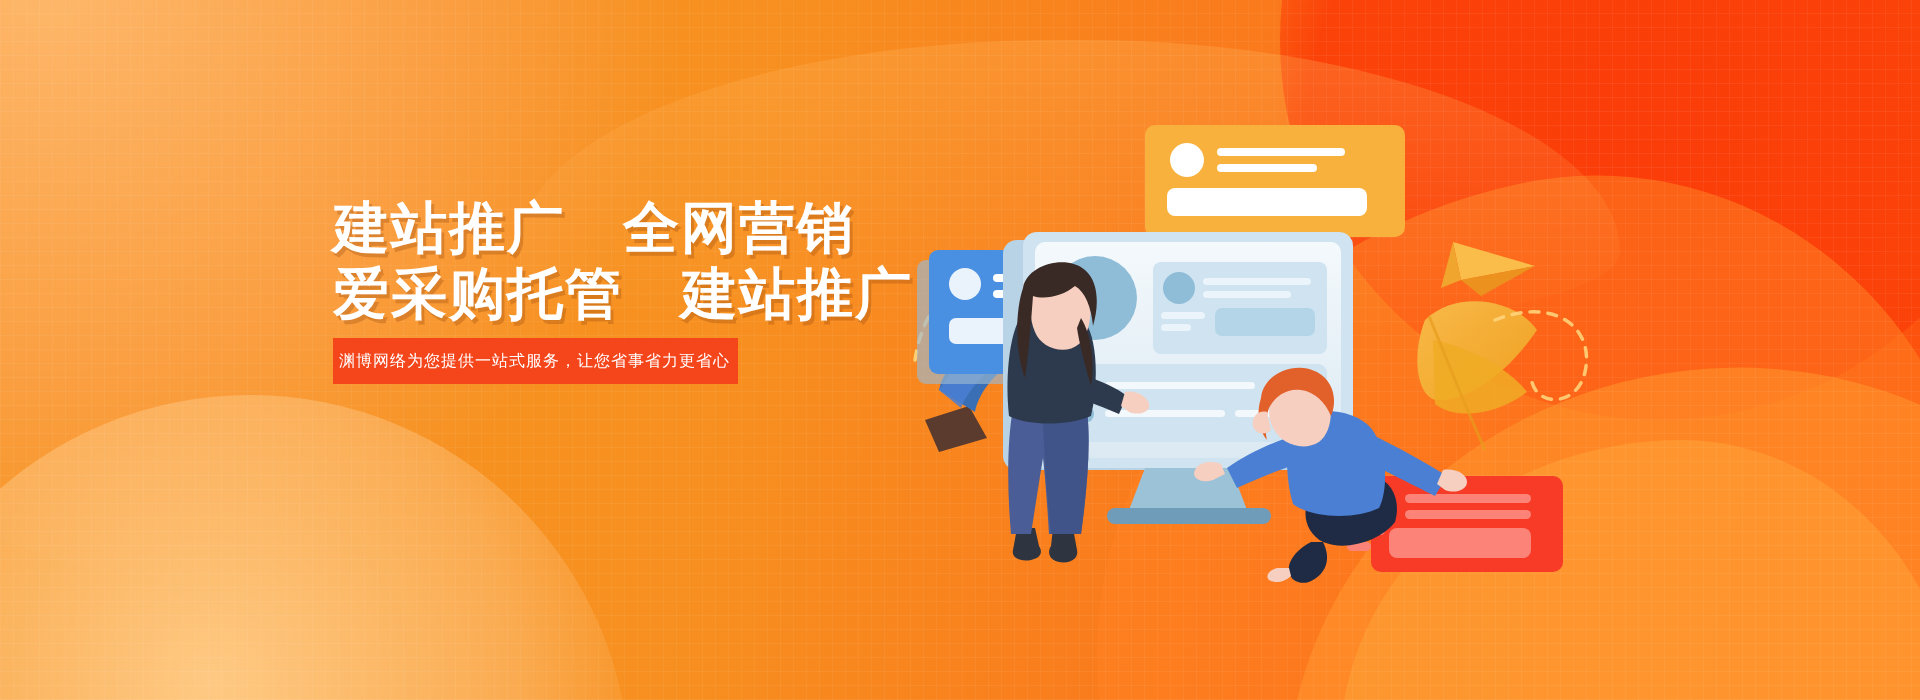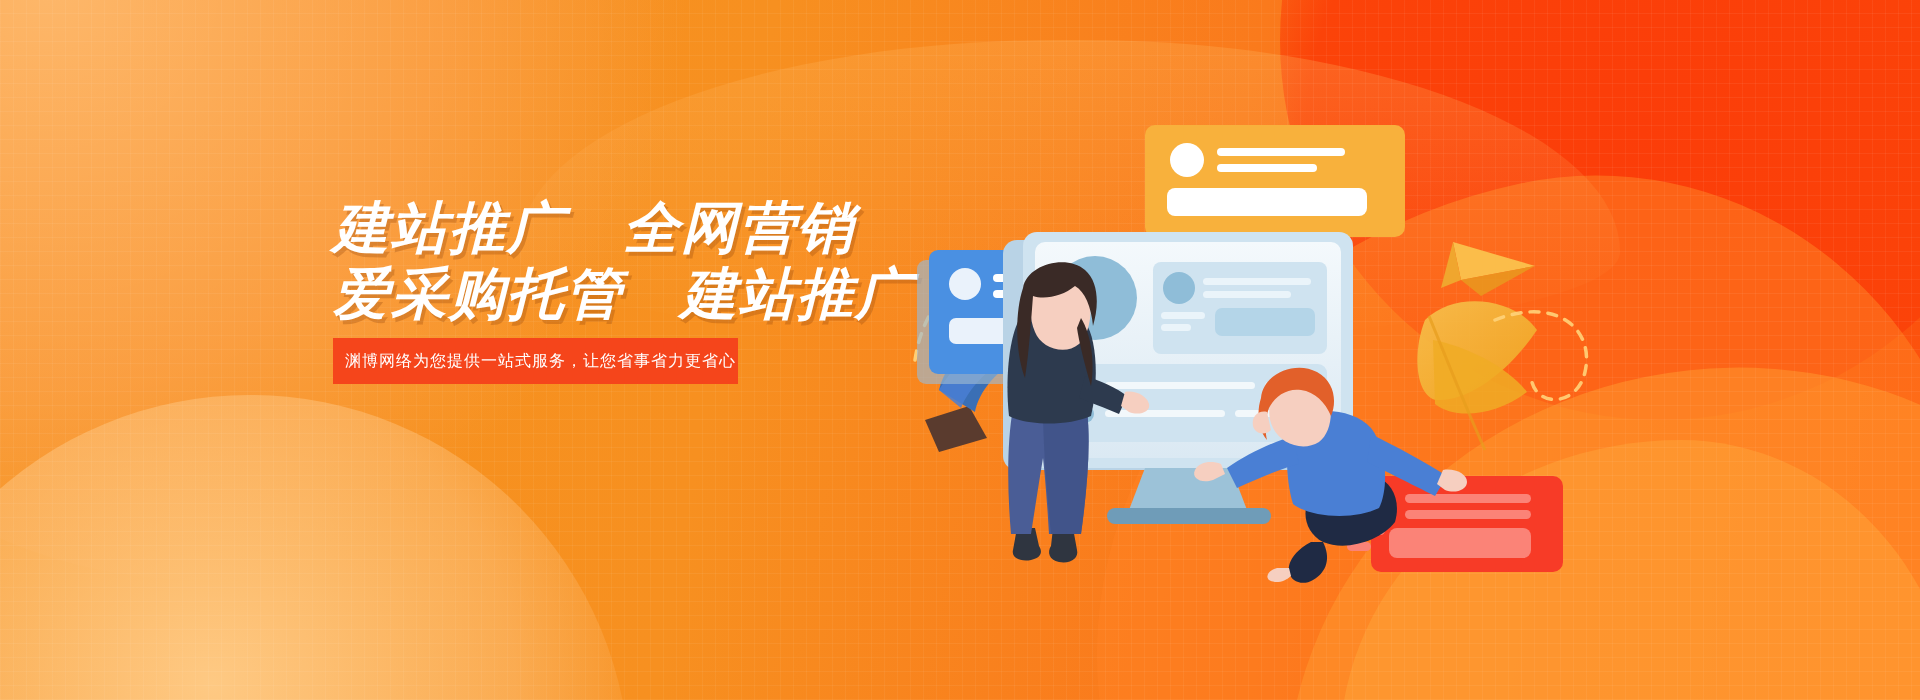--- a/index.html
+++ b/index.html
@@ -63,21 +63,20 @@
     background-image:
       repeating-linear-gradient(0deg, rgba(255,255,255,.055) 0px, rgba(255,255,255,.055) 1px, transparent 1px, transparent 14px),
       repeating-linear-gradient(90deg, rgba(255,255,255,.05) 0px, rgba(255,255,255,.05) 1px, transparent 1px, transparent 13px);
   }
 
   
   .copy{ position:absolute; left:333px; top:195px; width:760px; }
   .headline{
     color:#ffffff;
     font-weight:bold;
-    font-style:italic;
     font-size:56px;
     line-height:66px;
     letter-spacing:2px;
     white-space:nowrap;
     text-shadow:3px 4px 0 rgba(150,70,10,.30);
   }
 
   
   .ribbon-wrap{
     position:absolute; left:333px; top:338px;
@@ -94,21 +93,21 @@
   .ribbon-body{
     position:absolute; inset:0;
     background:#f5451b;
     clip-path:polygon(0 0, 100% 0, 100% 0, 88% 50%, 100% 100%, 100% 100%, 0 100%);
   }
   .ribbon-text{
     position:relative; z-index:2;
     color:#ffffff;
     font-size:16px;
     letter-spacing:1px;
-    padding-left:12px;
+    padding-left:6px;
     white-space:nowrap;
   }
 
   
   .illustration{ position:absolute; left:895px; top:90px; width:760px; height:520px; }
   .illustration svg{ display:block; width:100%; height:100%; overflow:visible; }
 </style>
 </head>
 <body>
 

